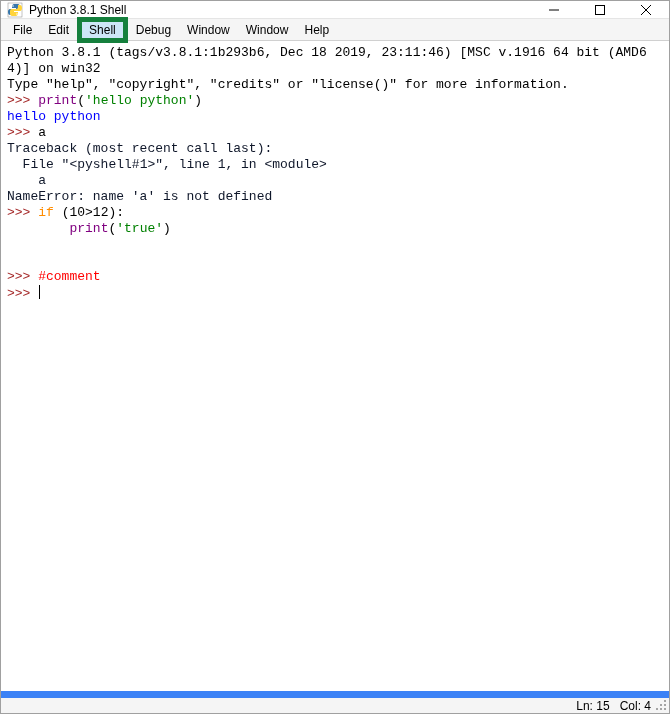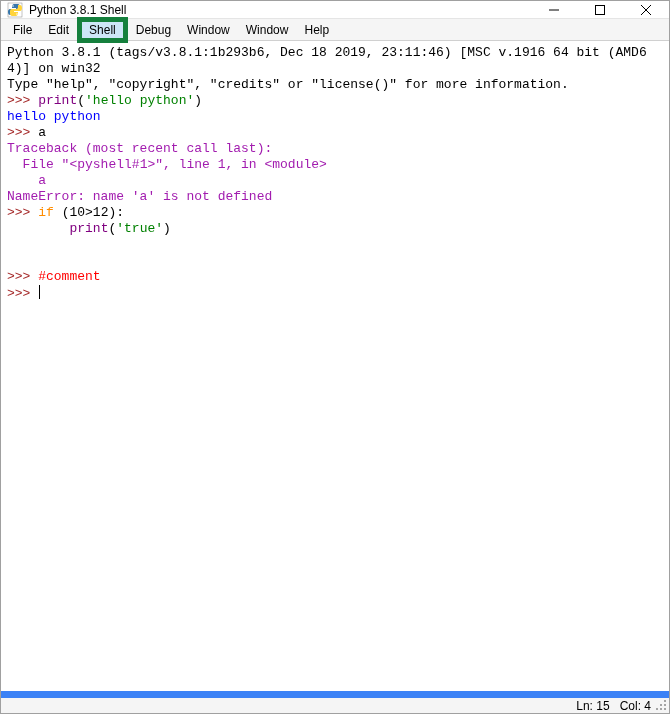--- a/index.html
+++ b/index.html
@@ -72,21 +72,21 @@
       color: #000;
       white-space: pre-wrap;
       overflow-y: auto;
       word-break: break-all;
     }
     .content .prompt { color: #a52a2a; } 
     .content .keyword { color: #ff8c00; } 
     .content .builtin { color: #800080; } 
     .content .str { color: #008000; }     
     .content .output-blue { color: #0000ff; }
-    .content .error-red { color: #a21caf; }
+    .content .error-red { color: #0f172a; }
     .content .comment-red { color: #ff0000; }
     .cursor {
       display: inline-block;
       width: 1px;
       height: 14px;
       background: #000;
       vertical-align: -2px;
       margin-left: 1px;
     }
     

